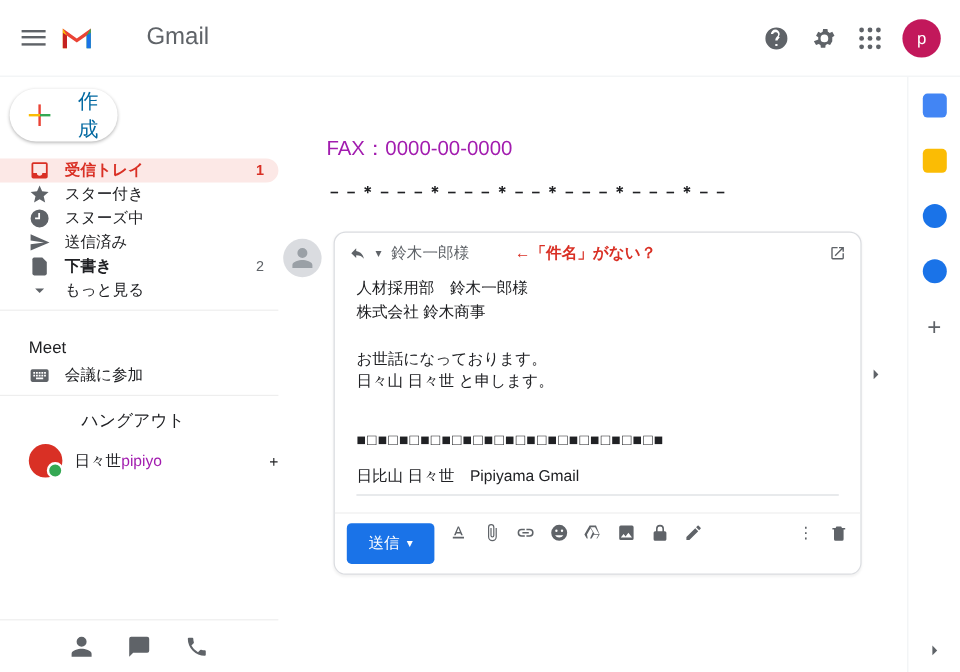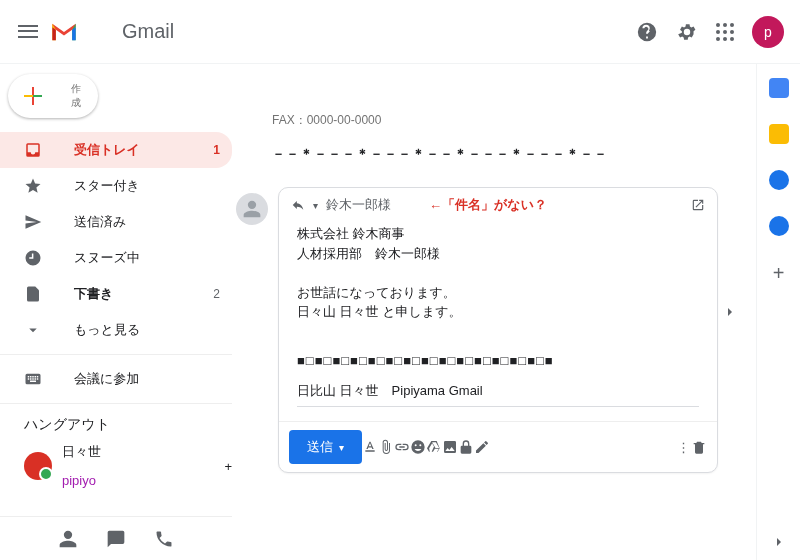--- a/index.html
+++ b/index.html
@@ -18,63 +18,63 @@
   .apps-grid { display: grid; grid-template-columns: repeat(3, 4px); grid-template-rows: repeat(3,4px); gap: 3px;}
   .apps-grid span { width:4px;height:4px;background:#5f6368;border-radius:50%;}
   .avatar { width: 32px; height: 32px; border-radius: 50%; background: #c2185b; color:#fff; display:flex;align-items:center;justify-content:center;font-weight:500;font-size:14px;}
   .main { display: flex; height: calc(560px - 64px); }
   .sidebar { width: 232px; display:flex; flex-direction:column; padding-top:10px;}
   .compose { margin: 0 0 14px 8px; width: 90px; height: 44px; border-radius: 24px; box-shadow: 0 1px 3px rgba(0,0,0,.3); display:flex; align-items:center; padding:0 16px; gap:12px; cursor:pointer; background:#fff;}
   .plus { width:18px;height:18px; position:relative;}
   .plus::before,.plus::after{content:"";position:absolute;background:#ea4335;}
   .plus::before{left:8px;top:0;width:2px;height:18px;}
   .plus::after{top:8px;left:0;height:2px;width:18px; background:linear-gradient(to right,#fbbc04 0 50%,#34a853 50% 100%);}
-  .compose span{font-size:10px;color:#737373;font-weight:500;margin-left:25px;}
-  .nav-item{display:flex;align-items:center;height:36px;padding:0 12px 0 24px;border-radius:0 16px 16px 0;cursor:pointer;color:#202124;gap:32px;}
+  .compose span{font-size:17px;color:#0369a1;font-weight:500;margin-left:25px;}
+  .nav-item{display:flex;align-items:center;height:20px;padding:0 12px 0 24px;border-radius:0 16px 16px 0;cursor:pointer;color:#202124;gap:12px;}
   .nav-item .count{margin-left:auto;font-size:12px;}
   .nav-item.active{background:#fce8e6;color:#d93025;font-weight:700;}
   .nav-item .nav-icon{width:18px;height:18px;fill:#5f6368;flex-shrink:0;}
   .nav-item.active .nav-icon{fill:#d93025;}
   .nav-item.bold{font-weight:700;}
   .nav-item.bold .count{font-weight:400;color:#5f6368;}
   .meet-label{padding:16px 0 6px 24px;font-weight:500;color:#202124;font-size:14px;}
   .nav-hr{border:none;border-top:1px solid #eee;margin:6px 0;}
-  .hangouts-head{display:flex;padding:0 10px 0 24px;}
+  .hangouts-head{display:flex;padding:0 10px 0 24px;margin-left:44px;}
   .hangouts-line{display:flex;align-items:center;padding:4px 0 0 24px;gap:10px;font-size:13px;}
   .mini-avatar{width:28px;height:28px;border-radius:50%;background:#d93025;position:relative;}
   .mini-avatar::after{content:"";position:absolute;width:10px;height:10px;border-radius:50%;background:#34a853;bottom:-1px;right:-1px;border:2px solid #fff;}
-  .names{display:flex;flex-direction:column;line-height:1.2;gap:13px;}
+  .names{display:flex;flex-direction:row;line-height:1.2;}
   .bottom-icons{margin-top:auto;border-top:1px solid #eee;height:44px;display:flex;align-items:center;justify-content:center;gap:28px;}
   .bottom-icons svg{fill:#5f6368;width:20px;height:20px;cursor:pointer;}
 
   .content{flex:1;position:relative;display:flex;flex-direction:column;padding:0 8px 0 0;}
   .toolbar{display:flex;align-items:center;height:48px;gap:20px;padding:0 10px;flex-direction:column;}
   .toolbar .back-arrow{width:20px;height:20px;fill:#5f6368;cursor:pointer;margin-right:4px;}
   .toolbar .ticn{width:18px;height:18px;fill:#5f6368;cursor:pointer;}
   .toolbar .sep{width:2px;}
   .toolbar-right{margin-left:auto;display:flex;align-items:center;gap:10px;color:#5f6368;font-size:12px;}
   .toolbar-right svg{fill:#5f6368;width:16px;height:16px;cursor:pointer;}
-  .fax{color:#737373;font-size:12px;padding-left:40px;}
+  .fax{color:#a21caf;font-size:17px;padding-left:40px;}
   .decor{padding:16px 0 24px 40px;font-size:13px;letter-spacing:1px;color:#202124;font-weight:700;}
 
   .compose-area{display:flex;gap:10px;padding-left:4px;}
   .sender-circle{width:32px;height:32px;border-radius:50%;background:#dadce0;display:flex;align-items:center;justify-content:center;flex-shrink:0;margin-top:6px;}
   .sender-circle svg{fill:#9aa0a6;width:20px;height:20px;}
 
   .card{flex:1;max-width:440px;border:1px solid #dadce0;border-radius:10px;box-shadow:0 1px 2px rgba(0,0,0,.05);background:#fff;display:flex;flex-direction:column;}
   .card-head{display:flex;align-items:center;padding:8px 12px;color:#5f6368;gap:8px;}
   .card-head .reply-arrow{width:14px;height:14px;fill:#5f6368;}
   .card-head .caret{font-size:10px;}
   .card-head .recipient{font-size:13px;}
   .card-head .annotation{color:#d93025;font-weight:700;margin-left:30px;font-size:13px;}
   .card-head .popout{margin-left:auto;fill:#5f6368;width:14px;height:14px;cursor:pointer;}
   .card-body{padding:2px 18px 8px;font-size:13px;line-height:1.5;}
   .card-body .sig-sep{font-weight:700;letter-spacing:1px;margin:10px 0;}
   .card-body hr{border:none;border-top:1px solid #dadce0;margin:6px 0;}
-  .card-foot{border-top:1px solid #eee;padding:8px 10px;display:flex;align-items:center;}
+  .card-foot{border-top:1px solid #eee;padding:8px 10px;display:flex;gap:12px;}
   .send-btn{background:#1a73e8;color:#fff;border-radius:4px;padding:8px 18px;font-size:13px;font-weight:500;display:flex;align-items:center;gap:6px;cursor:pointer;}
   .send-btn .caret{font-size:10px;}
   .card-foot .ficn{width:16px;height:16px;fill:#5f6368;cursor:pointer;}
   .card-foot .spacer{flex:1;}
   .card-foot .dots{letter-spacing:1px;color:#5f6368;cursor:pointer;}
 
   .side-panel{position:absolute;right:-44px;top:0;width:44px;height:100%;border-left:1px solid #f1f3f4;display:flex;flex-direction:column;align-items:center;gap:26px;padding-top:14px;}
   .side-app{width:20px;height:20px;border-radius:4px;cursor:pointer;}
   .sp-cal{background:linear-gradient(#4285f4,#4285f4);}
   .sp-keep{background:#fbbc04;}
@@ -141,44 +141,45 @@
       <span class="count">1</span>
     </div>
     <div class="nav-item">
       <svg class="nav-icon" viewBox="0 0 24 24">
           <path d="M12 17.27L18.18 21l-1.64-7.03L22 9.24l-7.19-.61L12 2 9.19 8.63 2 9.24l5.46 4.73L5.82 21z"></path>
         </svg>
       <span>スター付き</span>
     </div>
     <div class="nav-item">
       <svg class="nav-icon" viewBox="0 0 24 24">
+          <path d="M12 2a10 10 0 1010 10A10 10 0 0012 2zm.5 11H7v-2h3.5V6h2z"></path>
+        </svg>
+      <span>スヌーズ中</span>
+    </div>
+    <div class="nav-item">
+      <svg class="nav-icon" viewBox="0 0 24 24">
           <path d="M2 21l21-9L2 3v7l15 2-15 2z"></path>
         </svg>
       <span>送信済み</span>
-    </div>
-    <div class="nav-item">
-      <svg class="nav-icon" viewBox="0 0 24 24">
-          <path d="M12 2a10 10 0 1010 10A10 10 0 0012 2zm.5 11H7v-2h3.5V6h2z"></path>
-        </svg>
-      <span>スヌーズ中</span>
     </div>
     <div class="nav-item bold">
       <svg class="nav-icon" viewBox="0 0 24 24">
           <path d="M6 2h9l5 5v13a2 2 0 01-2 2H6a2 2 0 01-2-2V4a2 2 0 012-2z"></path>
         </svg>
       <span>下書き</span>
       <span class="count">2</span>
     </div>
     <div class="nav-item">
       <svg class="nav-icon" viewBox="0 0 24 24">
           <path d="M7 10l5 5 5-5z"></path>
         </svg>
       <span>もっと見る</span>
     </div>
     <hr class="nav-hr">
+    <div class="meet-label">Meet</div>
     <div class="nav-item">
       <svg class="nav-icon" viewBox="0 0 24 24">
           <path d="M20 5H4a2 2 0 00-2 2v10a2 2 0 002 2h16a2 2 0 002-2V7a2 2 0 00-2-2zm-9 3h2v2h-2zm0 3h2v2h-2zM8 8h2v2H8zm0 3h2v2H8zm-3 0h2v2H5zm0-3h2v2H5zm3 6h8v2H8zm6-3h2v2h-2zm0-3h2v2h-2zm3 3h2v2h-2zm0-3h2v2h-2z"></path>
         </svg>
       <span>会議に参加</span>
     </div>
     <hr class="nav-hr">
     <div class="hangouts-head">
       <div class="meet-label" style="padding:6px 0;">ハングアウト</div>
     </div>
@@ -262,22 +263,22 @@
               <path d="M10 9V5l-7 7 7 7v-4.1c5 0 8.5 1.6 11 5.1-1-5-4-10-11-11z"></path>
             </svg>
           <span class="caret">▾</span>
           <span class="recipient">鈴木一郎様</span>
           <span class="annotation">←「件名」がない？</span>
           <svg class="popout" viewBox="0 0 24 24">
               <path d="M19 19H5V5h7V3H5a2 2 0 00-2 2v14a2 2 0 002 2h14a2 2 0 002-2v-7h-2zM14 3v2h3.59l-9.83 9.83 1.41 1.41L19 6.41V10h2V3z"></path>
             </svg>
         </div>
         <div class="card-body">
+          <div>人材採用部　鈴木一郎様</div>
           <div>株式会社 鈴木商事</div>
-          <div>人材採用部　鈴木一郎様</div>
           <br>
           <div>お世話になっております。</div>
           <div>日々山 日々世 と申します。</div>
           <br>
           <div class="sig-sep">■□■□■□■□■□■□■□■□■□■□■□■□■□■□■</div>
           <div>日比山 日々世　Pipiyama Gmail</div>
           <hr>
         </div>
         <div class="card-foot">
           <div class="send-btn">

